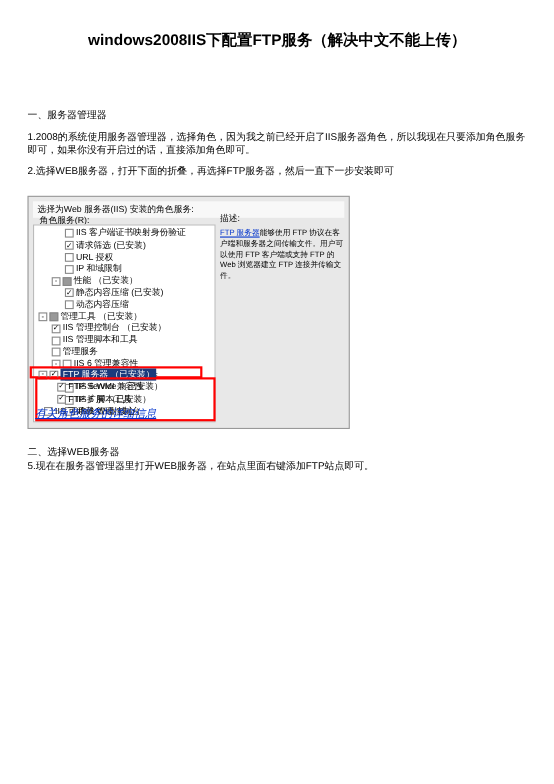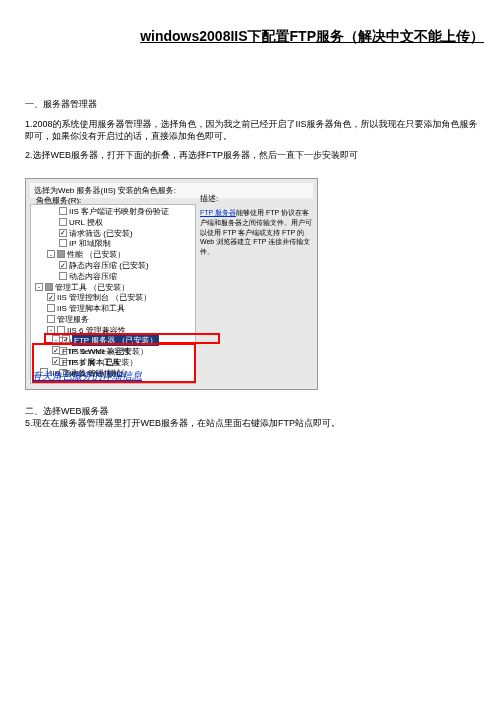--- a/index.html
+++ b/index.html
@@ -1,35 +1,35 @@
 <!DOCTYPE html>
 <html><head>
   <meta charset="utf-8">
   <style>
     * { margin: 0; padding: 0; box-sizing: border-box; }
     body { font-family: "SimSun", Arial, sans-serif; font-size: 10px; background: #fff; width: 504px; height: 713px; overflow: hidden; color: #000; }
-    .title { text-align: right; font-size: 14px; font-weight: bold; margin-top: 28px; margin-bottom: 52px; padding: 0 20px; text-decoration: underline; }
+    .title { text-align: center; font-size: 14px; font-weight: bold; margin-top: 28px; margin-bottom: 52px; padding: 0 20px; }
     .content { padding: 0 25px; }
     .section { margin-bottom: 8px; font-size: 9px; }
     .para { font-size: 9px; margin-bottom: 8px; line-height: 1.3; }
     .screenshot-box { margin-top: 16px; margin-left: 0; width: 293px; height: 212px; background: #e8e8e8; border: 1px solid #999; position: relative; font-size: 8px; }
     .pane-left { position: absolute; top: 4px; left: 4px; width: 166px; height: 180px; background: #fff; border: 1px solid #bbb; }
     .left-header { padding: 2px 4px; font-size: 8px; background: #f8f8f8; }
     .left-sub { padding-left: 6px; font-size: 8px; margin-top: 1px; }
     .tree { padding: 2px 4px; font-size: 8px; line-height: 1.35; }
-    .tree-item { display: flex; gap: 2px; }
+    .tree-item { display: flex; align-items: center; gap: 2px; }
     .cb { width: 8px; height: 8px; border: 1px solid #888; display: inline-flex; align-items: center; justify-content: center; font-size: 7px; flex-shrink: 0; line-height: 1; }
     .cb.checked::before { content: "✓"; }
     .cb.filled { background: #999; }
     .expander { width: 8px; height: 8px; border: 1px solid #888; display: inline-flex; align-items: center; justify-content: center; font-size: 7px; flex-shrink: 0; line-height: 1; }
     .tree-label { white-space: nowrap; }
     .indent1 { padding-left: 12px; }
     .indent2 { padding-left: 24px; }
     .highlight-red { position: absolute; border: 2px solid #f00; }
-    .hl1 { left: 18px; top: 154px; width: 176px; height: 11px; }
+    .hl1 { left: 1px; top: 154px; width: 157px; height: 11px; }
     .hl2 { left: 6px; top: 164px; width: 164px; height: 40px; }
     .selected-row { background: #1a3a7c; color: #fff; padding: 0 2px; display: inline-block; }
     .pane-right { position: absolute; right: 4px; top: 4px; width: 113px; }
     .rt-header { font-size: 8px; margin-bottom: 4px; }
     .rt-desc { font-size: 7px; line-height: 1.4; }
     .link-blue { color: #0033cc; text-decoration: underline; }
     .bottom-link { position: absolute; left: 6px; bottom: 6px; font-size: 10px; font-style: italic; }
     .section2 { margin-top: 16px; font-size: 9px; line-height: 1.3; }
   </style>
 </head>
@@ -48,26 +48,26 @@
     </div>
     <div class="left-sub" style="position:absolute;top:15px;left:4px;">角色服务(R):</div>
 
     <div class="pane-left" style="top:25px;">
       <div class="tree">
         <div class="tree-item indent2">
             <span class="cb"></span>
             <span class="tree-label">IIS 客户端证书映射身份验证</span>
           </div>
         <div class="tree-item indent2">
+            <span class="cb checked"></span>
+            <span class="tree-label">请求筛选 (已安装)</span>
+          </div>
+        <div class="tree-item indent2">
             <span class="cb"></span>
             <span class="tree-label">URL 授权</span>
-          </div>
-        <div class="tree-item indent2">
-            <span class="cb checked"></span>
-            <span class="tree-label">请求筛选 (已安装)</span>
           </div>
         <div class="tree-item indent2">
             <span class="cb"></span>
             <span class="tree-label">IP 和域限制</span>
           </div>
         <div class="tree-item indent1">
             <span class="expander">-</span>
             <span class="cb filled"></span>
             <span class="tree-label">性能 （已安装）</span>
           </div>

